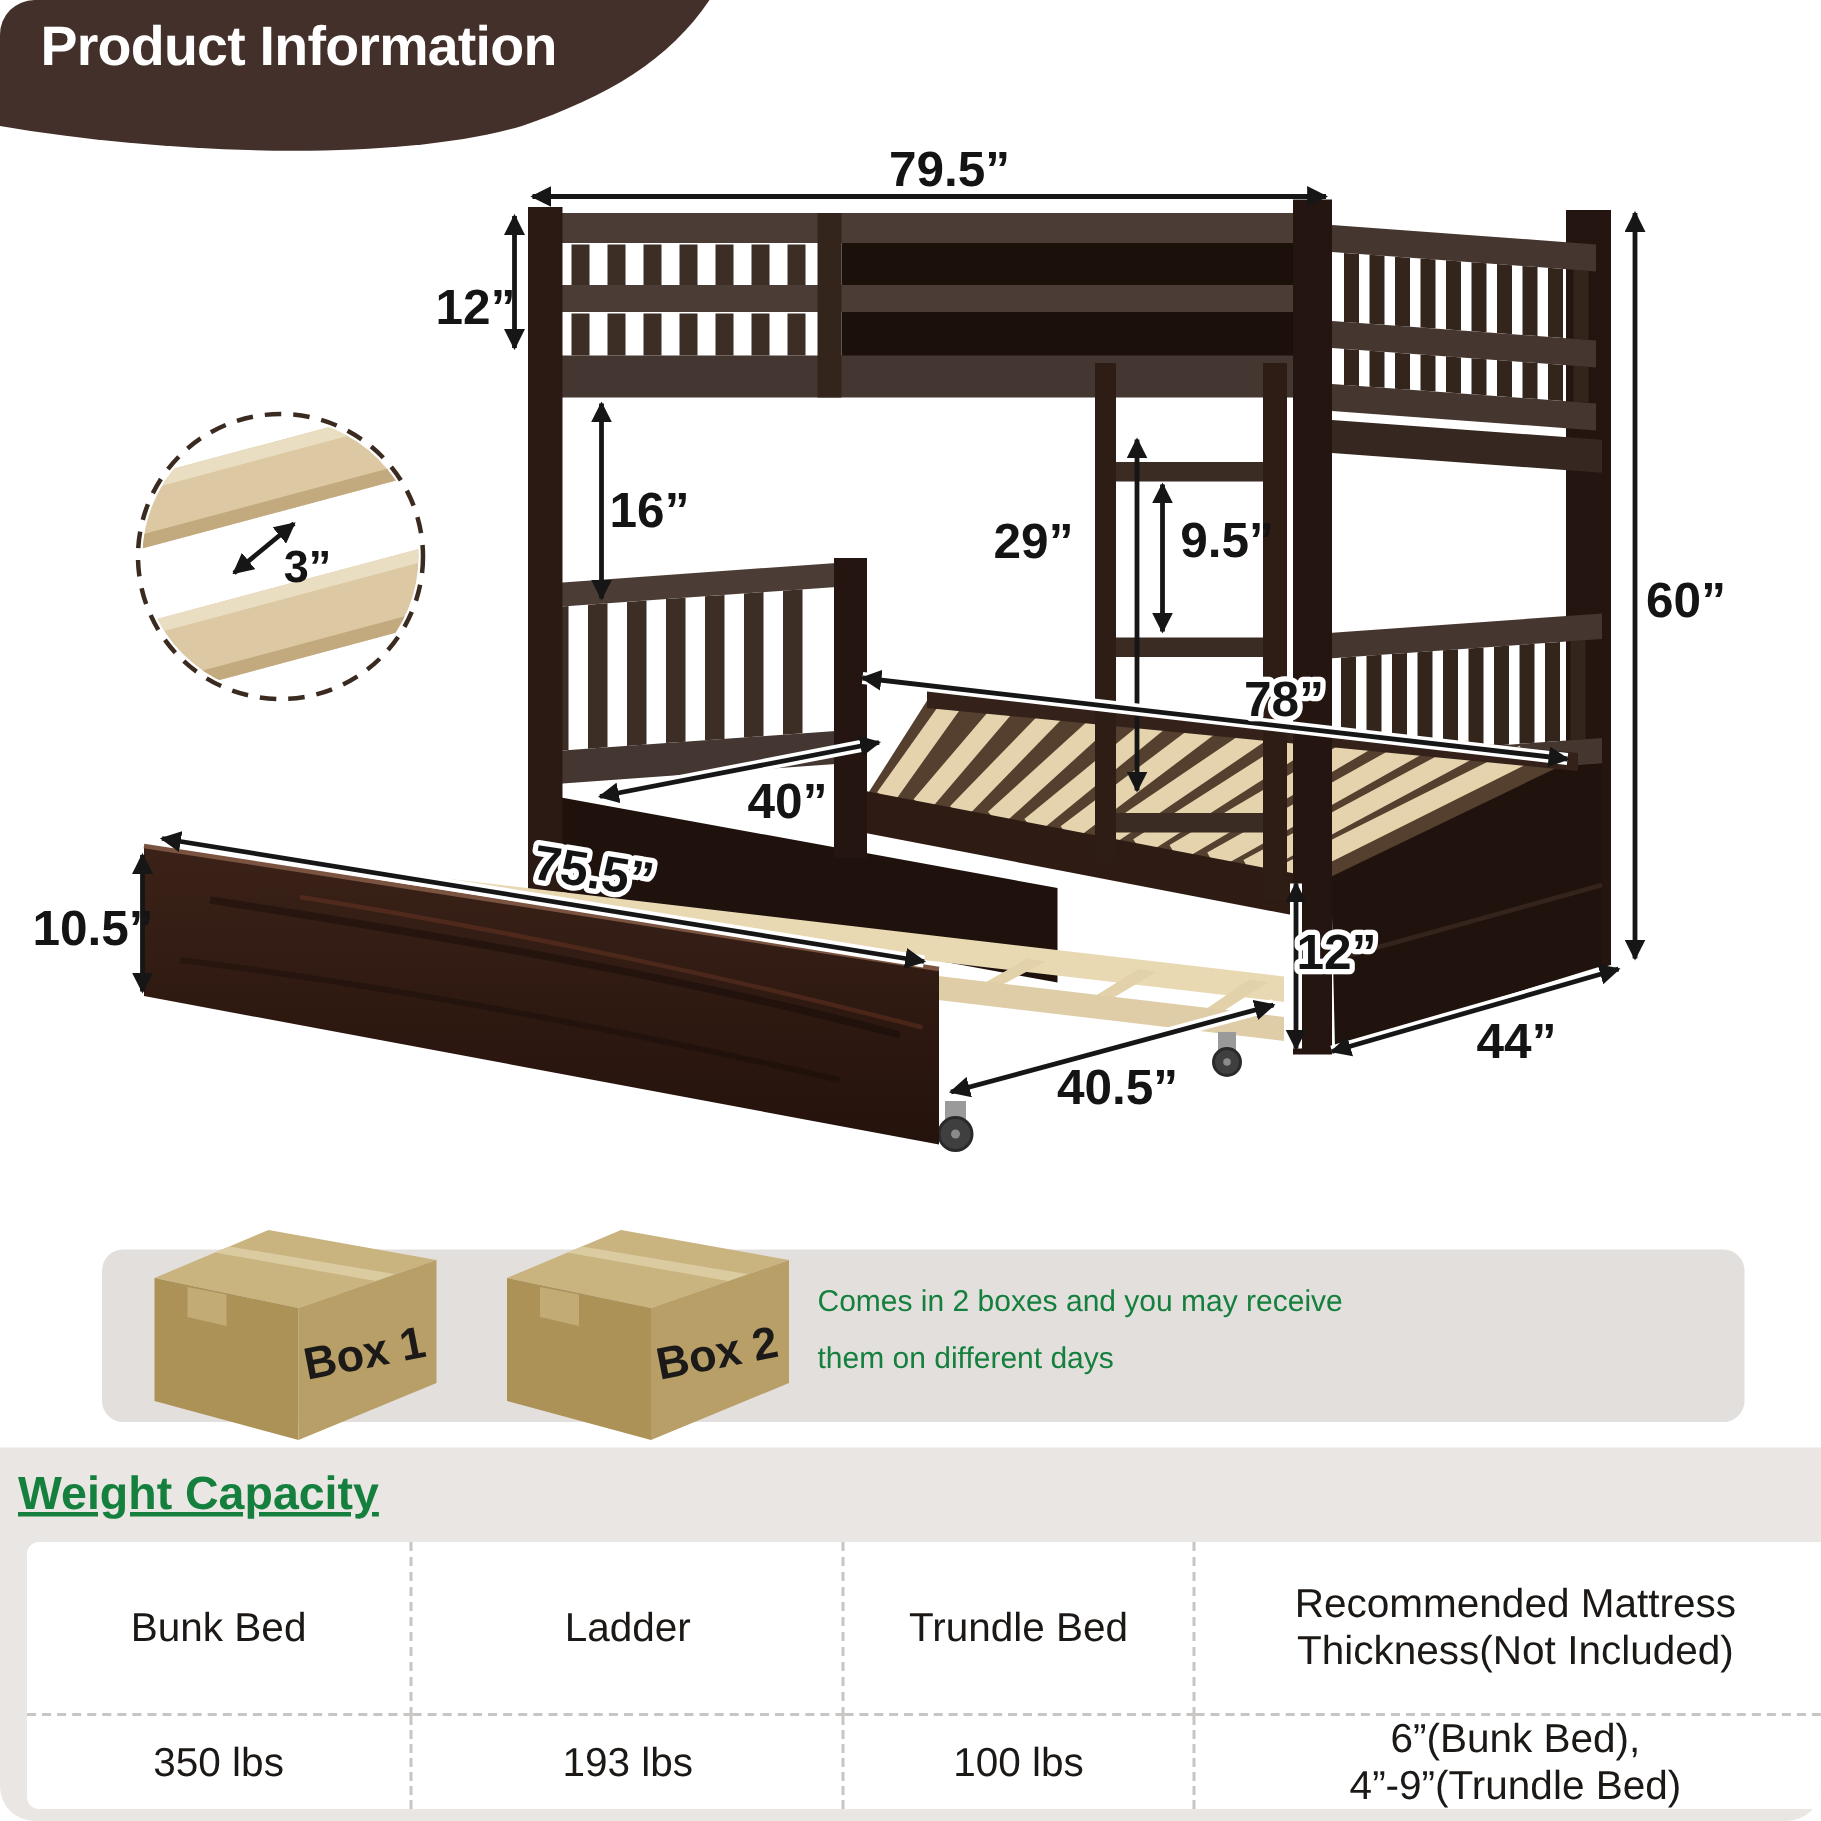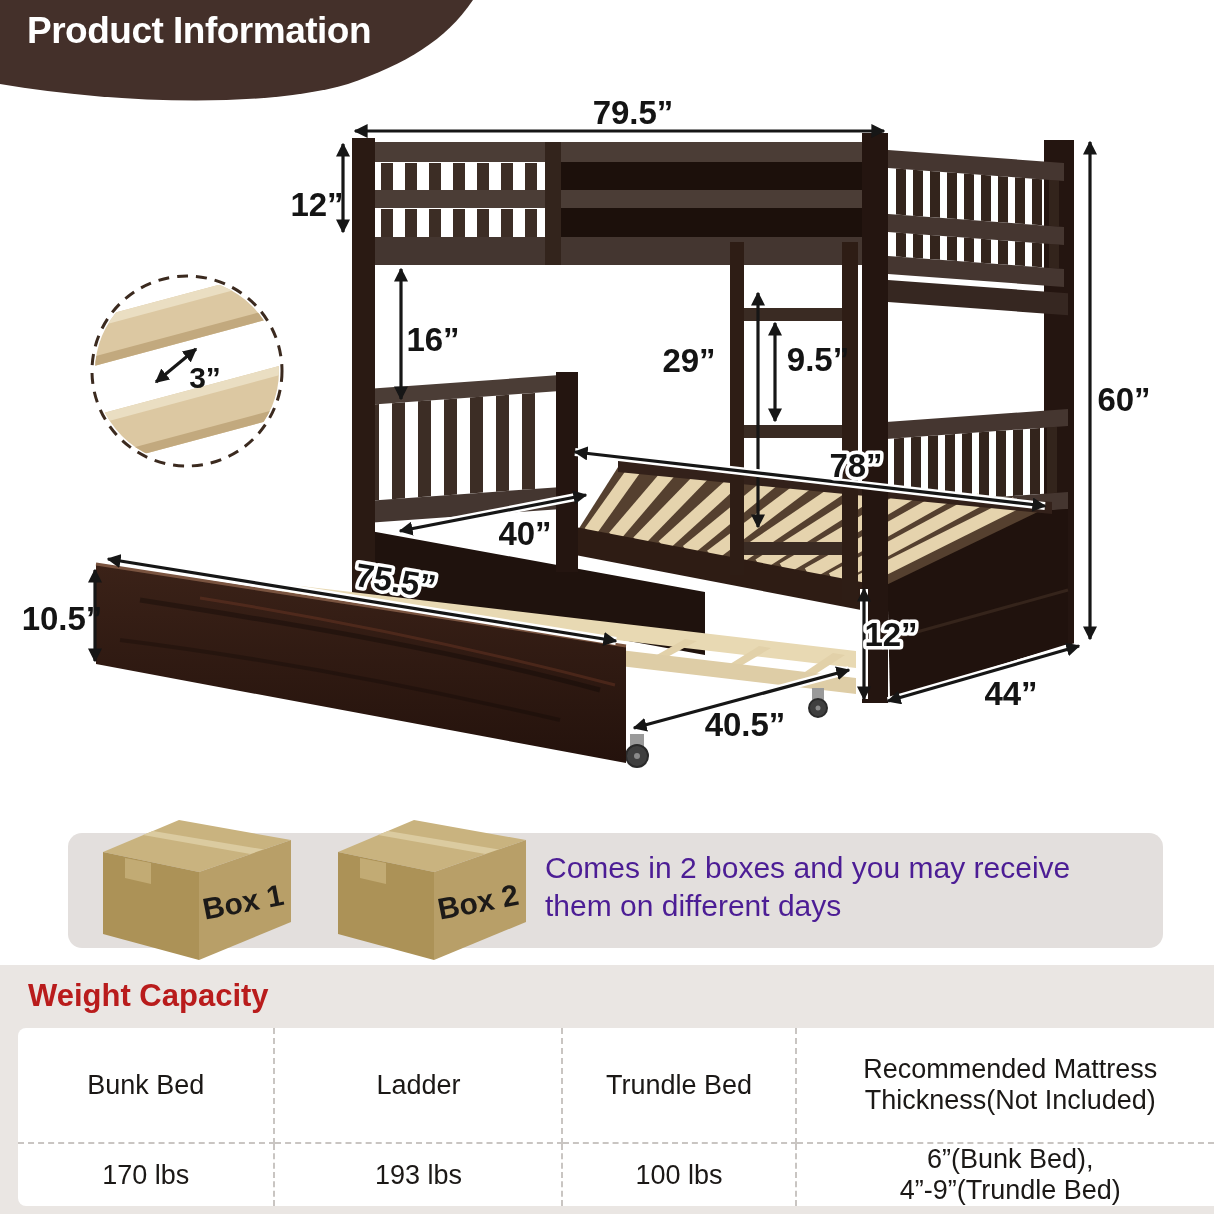--- a/index.html
+++ b/index.html
@@ -1,29 +1,29 @@
 <!DOCTYPE html>
 <html><head>
 <meta charset="utf-8">
 <style>
   html,body{margin:0;padding:0;background:#fff;}
   .stage{position:relative;width:1214px;height:1214px;background:#ffffff;overflow:hidden;
-         font-family:"Liberation Sans",sans-serif;}
+         font-family:"Liberation Sans",sans-serif;border-radius:23px;}
   .art{position:absolute;left:0;top:0;}
   .dim{font-family:"Liberation Sans",sans-serif;font-size:33px;font-weight:bold;fill:#141414;text-anchor:middle;}
   .out{stroke:#ffffff;stroke-width:7px;paint-order:stroke;stroke-linejoin:round;}
   .banner-title{font-family:"Liberation Sans",sans-serif;font-size:37px;font-weight:bold;fill:#ffffff;letter-spacing:-0.5px;}
   .arrow{stroke:#161616;stroke-width:3.2;}
   .halo{stroke:#ffffff;stroke-width:8;}
   .ship{position:absolute;left:68px;top:833px;width:1095px;height:115px;background:#e3dfdd;border-radius:14px;}
   .boxsvg{position:absolute;}
   .box-label{font-family:"Liberation Sans",sans-serif;font-size:30px;font-weight:bold;fill:#1c1a18;text-anchor:middle;}
-  .shipnote{position:absolute;left:545px;top:849px;font-size:30px;line-height:38px;color:#4c1d95;}
+  .shipnote{position:absolute;left:545px;top:849px;font-size:20px;line-height:38px;color:#15803d;}
   .cap{position:absolute;left:0;top:965px;width:1214px;height:249px;background:#eae6e3;}
-  .cap-title{position:absolute;left:28px;top:13px;font-size:31px;font-weight:bold;color:#b91c1c;}
+  .cap-title{position:absolute;left:12px;top:13px;font-size:31px;font-weight:bold;color:#15803d;text-decoration:underline;}
   .card{position:absolute;left:18px;top:63px;width:1206px;height:178px;background:#ffffff;border-radius:8px;
         display:grid;grid-template-columns:253fr 283fr 229fr 420fr;grid-template-rows:117fr 61fr;}
   .cell{display:flex;align-items:center;justify-content:center;text-align:center;
         font-size:27px;color:#1b1816;white-space:pre-line;}
   .bb{border-bottom:2px dashed #c9c5c2;}
   .br{border-right:2px dashed #c9c5c2;}
 </style>
 </head>
 <body>
 
@@ -279,21 +279,21 @@
   </div>
 
   <div class="cap">
     <div class="cap-title">Weight Capacity</div>
     <div class="card">
       <div class="cell bb br">Bunk Bed</div>
       <div class="cell bb br">Ladder</div>
       <div class="cell bb br">Trundle Bed</div>
       <div class="cell bb">Recommended Mattress
 Thickness(Not Included)</div>
-      <div class="cell br">170 lbs</div>
+      <div class="cell br">350 lbs</div>
       <div class="cell br">193 lbs</div>
       <div class="cell br">100 lbs</div>
       <div class="cell">6”(Bunk Bed),
 4”-9”(Trundle Bed)</div>
     </div>
   </div>
 
 </div>
 
 </body></html>

